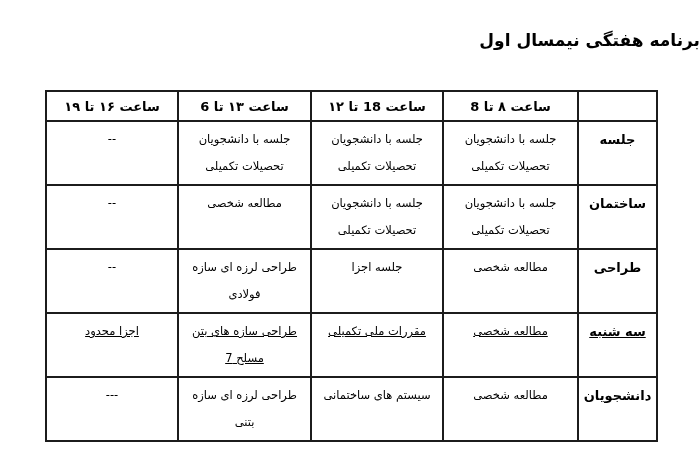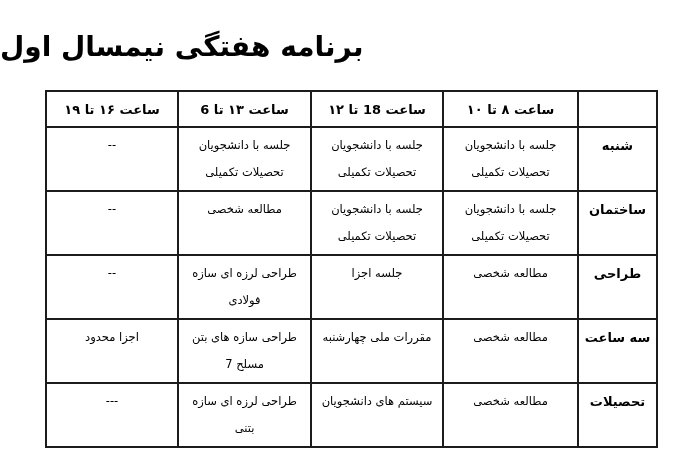--- a/index.html
+++ b/index.html
@@ -16,40 +16,40 @@
     overflow: hidden;
   }
   .page {
     position: relative;
     width: 700px; height: 450px;
     background: var(--background);
   }
   .title {
     position: absolute;
     top: 30px; left: 0; right: 0;
-    text-align: left;
-    font-size: 28px;
+    text-align: right;
+    font-size: 17px;
     font-weight: bold;
     direction: rtl;
   }
   table.schedule {
     position: absolute;
     top: 90px; left: 45px;
     width: 611px;
     direction: rtl;
     border-collapse: collapse;
     table-layout: fixed;
   }
   table.schedule th, table.schedule td {
     border: 2px solid var(--border);
     text-align: center;
     overflow: hidden;
   }
   table.schedule th {
-    height: 36px;
+    height: 30px;
     font-size: 13px;
     font-weight: bold;
     vertical-align: middle;
     padding: 2px 4px;
   }
   td.day {
     font-size: 13px;
     font-weight: bold;
     vertical-align: top;
     padding: 4px 4px;
@@ -58,79 +58,79 @@
   td.slot {
     font-size: 11.5px;
     font-weight: normal;
     vertical-align: top;
     padding: 4px 8px;
     line-height: 27px;
   }
   tr.r0 td { height: 58px; }
   tr.r1 td { height: 54px; }
   tr.r2 td { height: 47px; }
-  tr.r3 td { height: 44px; }
+  tr.r3 td { height: 44px; text-decoration: underline; }
   tr.r4 td { height: 47px; }
 </style>
 </head>
 <body>
 
 <div class="page">
 
   <div class="title">برنامه هفتگی نیمسال اول</div>
 
   <table class="schedule">
     <colgroup>
       <col style="width:79px">
       <col style="width:135px">
       <col style="width:132px">
       <col style="width:133px">
       <col style="width:132px">
     </colgroup>
     <thead>
       <tr>
         <th></th>
-        <th>ساعت ۸ تا ۱۰</th>
+        <th>ساعت ۸ تا 8</th>
         <th>ساعت 18 تا ۱۲</th>
         <th>ساعت ۱۳ تا 6</th>
         <th>ساعت ۱۶ تا ۱۹</th>
       </tr>
     </thead>
     <tbody>
       <tr class="r0">
-        <td class="day">شنبه</td>
+        <td class="day">جلسه</td>
         <td class="slot">جلسه با دانشجویان تحصیلات تکمیلی</td>
         <td class="slot">جلسه با دانشجویان تحصیلات تکمیلی</td>
         <td class="slot">جلسه با دانشجویان تحصیلات تکمیلی</td>
         <td class="slot">--</td>
       </tr>
       <tr class="r1">
         <td class="day">ساختمان</td>
         <td class="slot">جلسه با دانشجویان تحصیلات تکمیلی</td>
         <td class="slot">جلسه با دانشجویان تحصیلات تکمیلی</td>
         <td class="slot">مطالعه شخصی</td>
         <td class="slot">--</td>
       </tr>
       <tr class="r2">
         <td class="day">طراحی</td>
         <td class="slot">مطالعه شخصی</td>
         <td class="slot">جلسه اجزا</td>
         <td class="slot">طراحی لرزه ای سازه فولادی</td>
         <td class="slot">--</td>
       </tr>
       <tr class="r3">
-        <td class="day">سه ساعت</td>
+        <td class="day">سه شنبه</td>
         <td class="slot">مطالعه شخصی</td>
-        <td class="slot">مقررات ملی چهارشنبه</td>
+        <td class="slot">مقررات ملی تکمیلی</td>
         <td class="slot">طراحی سازه های بتن مسلح 7</td>
         <td class="slot">اجزا محدود</td>
       </tr>
       <tr class="r4">
-        <td class="day">تحصیلات</td>
+        <td class="day">دانشجویان</td>
         <td class="slot">مطالعه شخصی</td>
-        <td class="slot">سیستم های دانشجویان</td>
+        <td class="slot">سیستم های ساختمانی</td>
         <td class="slot">طراحی لرزه ای سازه بتنی</td>
         <td class="slot">---</td>
       </tr>
     </tbody>
   </table>
 
 </div>
 
 </body></html>

